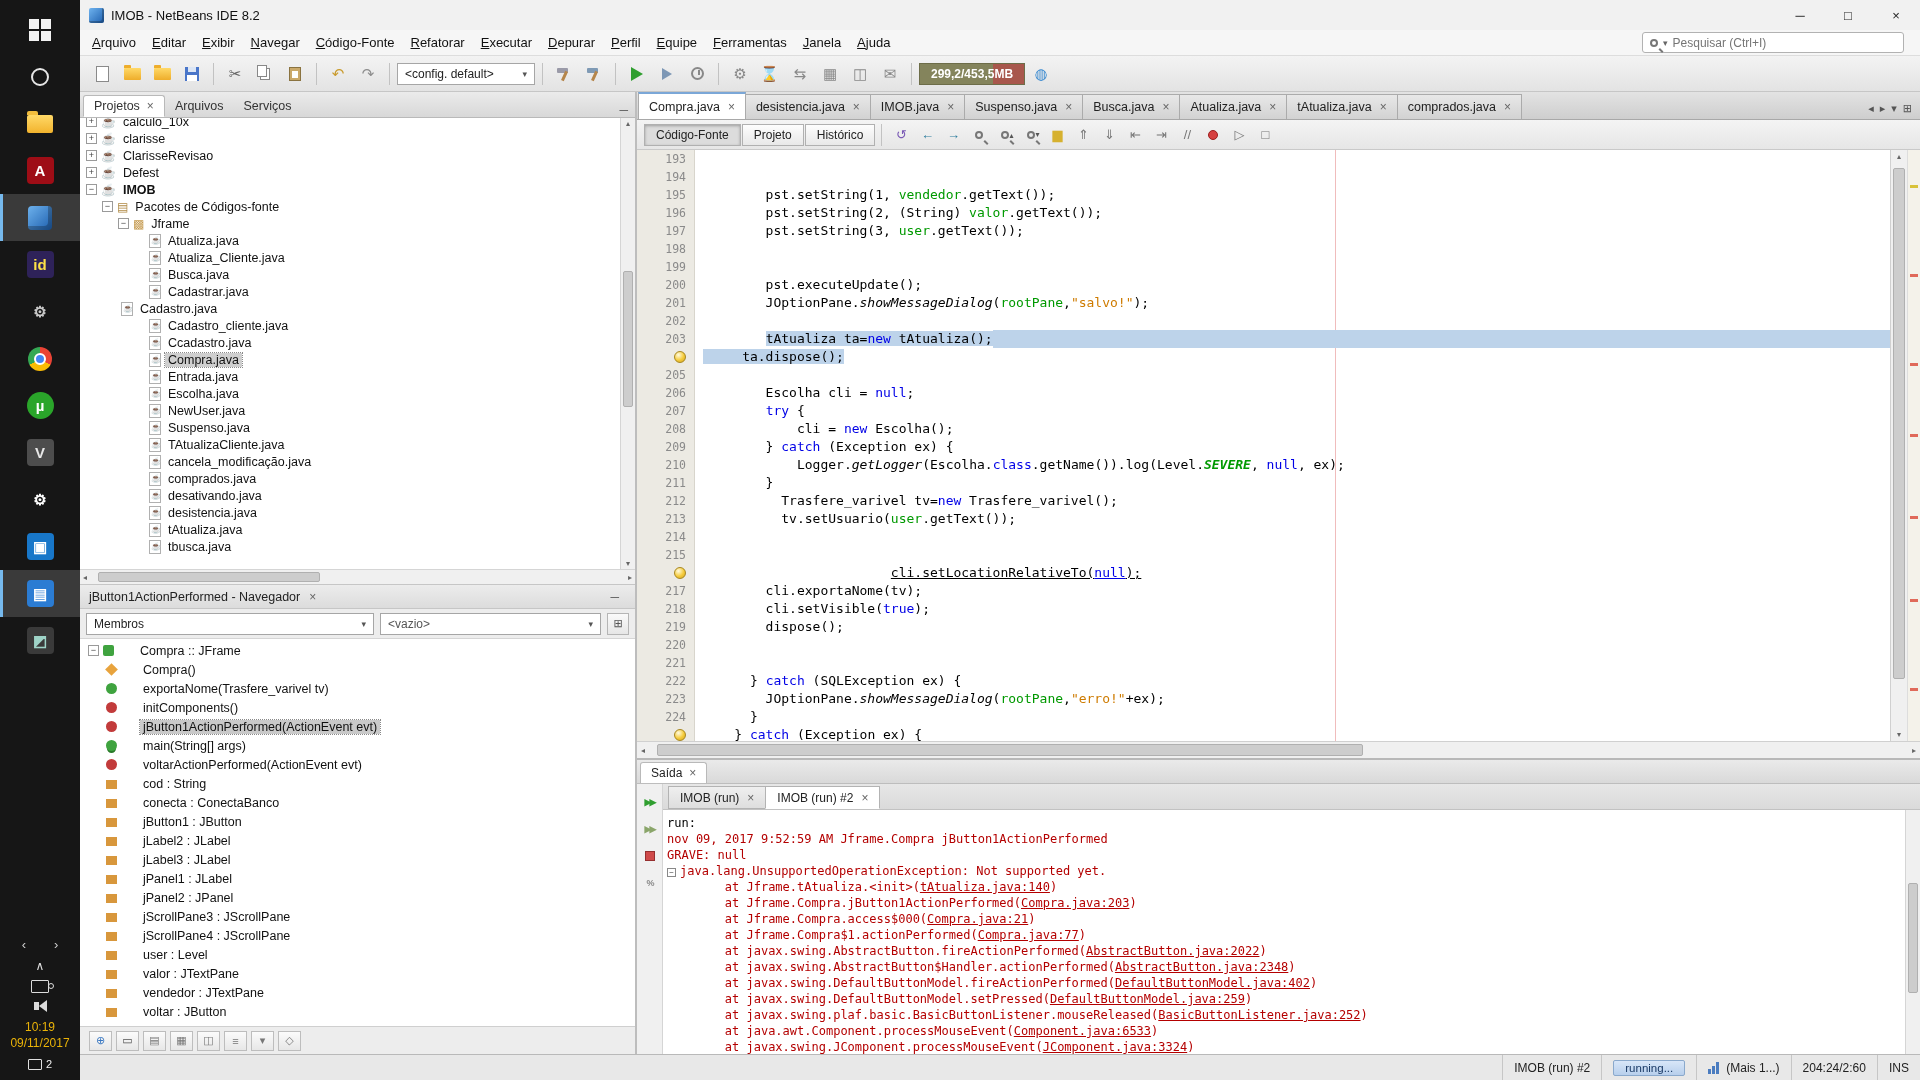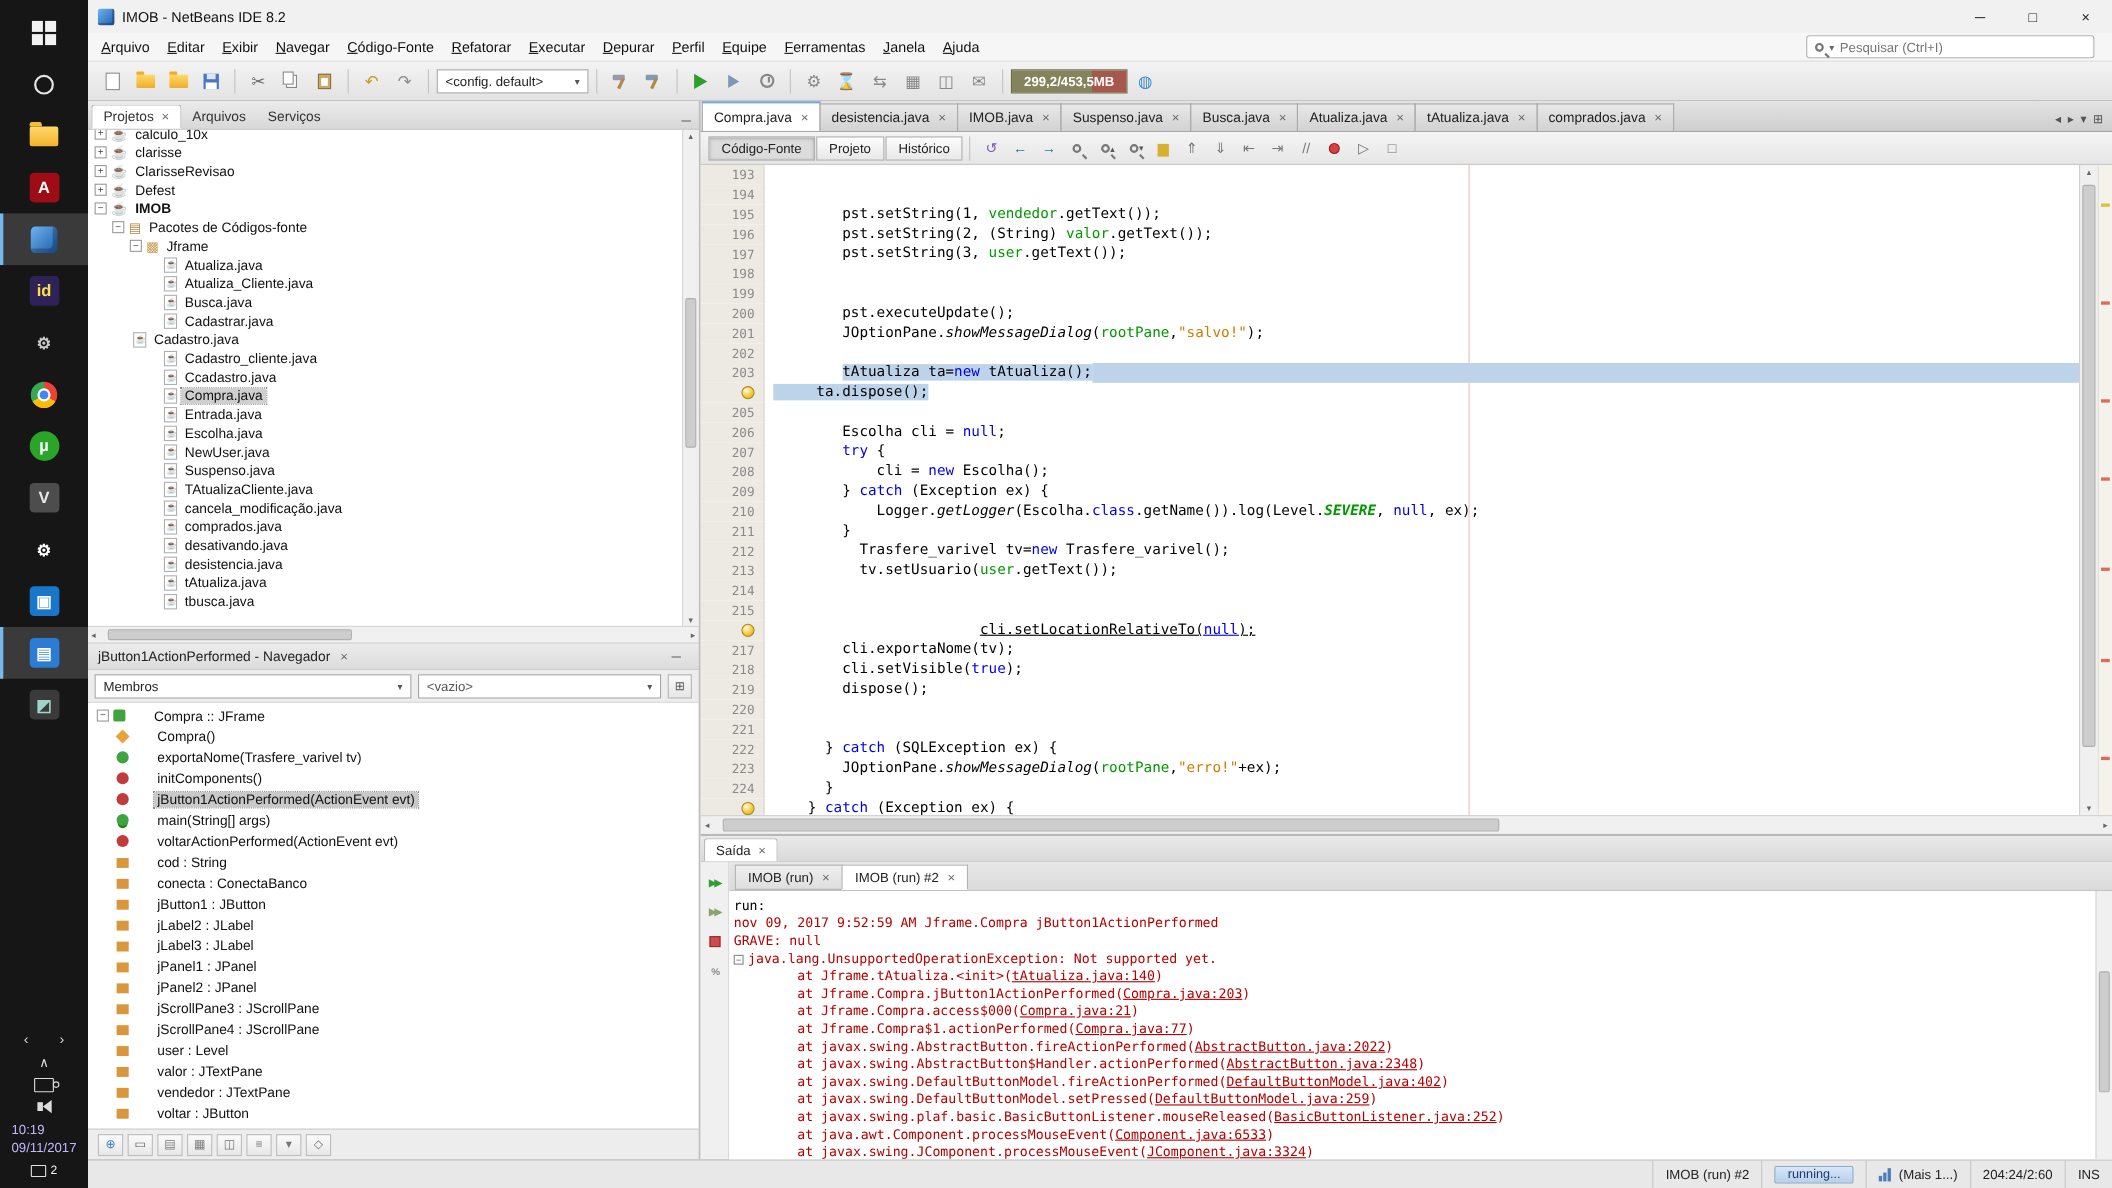--- a/index.html
+++ b/index.html
@@ -24,21 +24,21 @@
   .tile { width:27px; height:27px; display:flex; align-items:center; justify-content:center; font-size:15px; font-weight:bold; border-radius:4px; }
   .tile.round { border-radius:50%; }
   .tb-bottom { margin-top:auto; display:flex; flex-direction:column; align-items:center; gap:7px; padding-bottom:10px; width:100%; }
   .tb-scrollers { display:flex; gap:28px; color:#cfcfcf; font-size:13px; }
   .tb-chev { color:#dedede; font-size:12px; }
   .net-ic { width:18px; height:13px; border:1px solid #dcdcdc; border-radius:1px; position:relative; }
   .net-ic::after { content:""; position:absolute; right:-6px; top:2px; width:4px; height:4px; border:1px solid #dcdcdc; border-radius:50%; }
   .spk-ic { display:flex; align-items:center; }
   .spk-ic i { width:5px; height:8px; background:#dcdcdc; display:inline-block; }
   .spk-ic b { width:0; height:0; border-top:6px solid transparent; border-bottom:6px solid transparent; border-right:8px solid #dcdcdc; }
-  .tb-clock { font-size:12px; line-height:1.35; color:#c4b5fd; }
+  .tb-clock { text-align:center; font-size:12px; line-height:1.35; color:#eab308; }
   .tb-note { display:flex; align-items:center; gap:4px; color:#f0f0f0; font-size:11px; }
   .note-ic { width:14px; height:11px; border:1px solid #e0e0e0; border-radius:1px; }
 
   
   .window { flex:1; display:flex; flex-direction:column; min-width:0; background:#fca5a5; }
   .titlebar { height:30px; background:#f1f1f1; display:flex; align-items:center; padding-left:9px; font-size:13px; color:#111; flex-shrink:0; }
   .app-cube { width:15px; height:15px; margin-right:7px; background:linear-gradient(135deg,#6fb3ef,#1d5fae); border-radius:2px; box-shadow:inset -2px -2px 0 rgba(0,0,0,.25); }
   .win-ctrls { margin-left:auto; display:flex; height:100%; }
   .wc { width:48px; display:flex; align-items:center; justify-content:center; font-size:13px; color:#222; }
 
@@ -605,21 +605,21 @@
               <div class="nrow" style="padding-left: 26px;">
                 <span class="nic fld"></span>
                 <span class="nlabel">jLabel2 : JLabel</span>
               </div>
               <div class="nrow" style="padding-left: 26px;">
                 <span class="nic fld"></span>
                 <span class="nlabel">jLabel3 : JLabel</span>
               </div>
               <div class="nrow" style="padding-left: 26px;">
                 <span class="nic fld"></span>
-                <span class="nlabel">jPanel1 : JPanel</span>
+                <span class="nlabel">jPanel1 : JLabel</span>
               </div>
               <div class="nrow" style="padding-left: 26px;">
                 <span class="nic fld"></span>
                 <span class="nlabel">jPanel2 : JPanel</span>
               </div>
               <div class="nrow" style="padding-left: 26px;">
                 <span class="nic fld"></span>
                 <span class="nlabel">jScrollPane3 : JScrollPane</span>
               </div>
               <div class="nrow" style="padding-left: 26px;">

